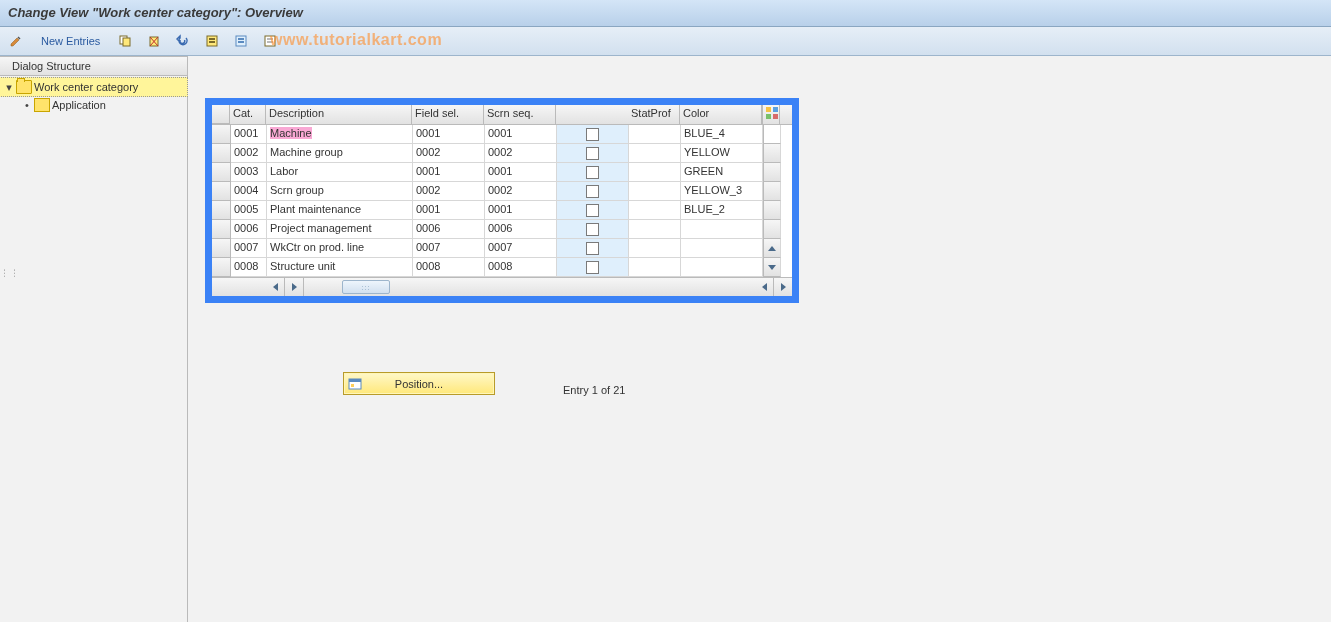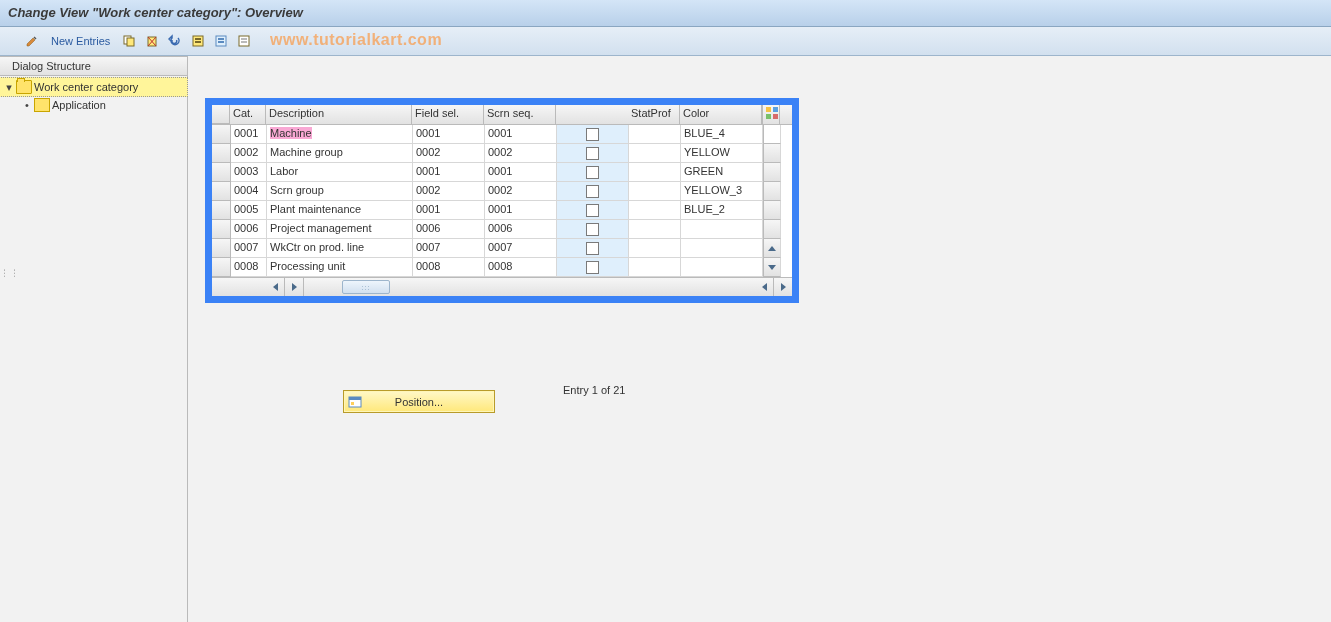--- a/index.html
+++ b/index.html
@@ -2,21 +2,21 @@
 <html><head>
 <meta charset="utf-8">
 <style>
 html,body{margin:0;padding:0;font-family:Arial,Helvetica,sans-serif;font-size:11px;color:#333;background:#f2f2f2;}
 body{width:1331px;height:622px;overflow:hidden;position:relative;}
 
 
 .title-bar{background:linear-gradient(#d4e5f7,#b8d0ea);border-bottom:1px solid #8aa6c1;height:26px;line-height:26px;padding-left:8px;font-size:13px;font-weight:bold;font-style:italic;color:#3a3a3a;}
 
 
-.toolbar{background:linear-gradient(#e6eef7,#d2e0ef);border-bottom:1px solid #9db5cc;height:28px;display:flex;align-items:center;padding-left:22px;gap:3px;position:relative;}
+.toolbar{background:linear-gradient(#e6eef7,#d2e0ef);border-bottom:1px solid #9db5cc;height:28px;display:flex;align-items:center;padding-left:6px;gap:9px;position:relative;}
 .tool-btn{width:18px;height:18px;border:1px solid transparent;display:flex;align-items:center;justify-content:center;cursor:pointer;border-radius:2px;}
 .tool-label{color:#2a5aa0;cursor:pointer;padding:0 6px;}
 .watermark{position:absolute;left:270px;top:4px;font-size:16px;font-weight:bold;color:rgba(255,140,40,0.6);letter-spacing:0.5px;}
 
 
 .main{display:flex;height:calc(100% - 54px);}
 
 
 .tree-panel{width:187px;background:#f2f2f2;border-right:1px solid #bababa;}
 .tree-header{background:linear-gradient(#f6f6f6,#e2e2e2);border:1px solid #bababa;border-left:none;border-right:none;height:18px;line-height:18px;padding-left:12px;}
@@ -68,21 +68,21 @@
 .grid-row:first-of-type .gc.col-vsb{background:#fff;}
 .grid-row .gc.col-vsb{background:linear-gradient(#f6f6f6,#e2e2e2);}
 
 .tri{width:0;height:0;display:inline-block;}
 .tri-l{border-top:4px solid transparent;border-bottom:4px solid transparent;border-right:5px solid #4a6a8a;}
 .tri-r{border-top:4px solid transparent;border-bottom:4px solid transparent;border-left:5px solid #4a6a8a;}
 .tri-u{border-left:4px solid transparent;border-right:4px solid transparent;border-bottom:5px solid #4a6a8a;}
 .tri-d{border-left:4px solid transparent;border-right:4px solid transparent;border-top:5px solid #4a6a8a;}
 
 
-.pos-btn{position:absolute;left:155px;top:334px;width:150px;height:21px;background:linear-gradient(#fff8c8,#ffe87a);border:1px solid #b89b2a;display:flex;align-items:center;justify-content:center;cursor:pointer;box-shadow:inset 0 0 0 1px #fff6b8;}
+.pos-btn{position:absolute;left:155px;top:316px;width:150px;height:21px;background:linear-gradient(#fff8c8,#ffe87a);border:1px solid #b89b2a;display:flex;align-items:center;justify-content:center;cursor:pointer;box-shadow:inset 0 0 0 1px #fff6b8;}
 .pos-icon{position:absolute;left:4px;width:14px;height:14px;}
 .entry-txt{position:absolute;left:375px;top:328px;}
 
 
 .drag-dots{position:absolute;left:0;top:268px;color:#999;font-size:9px;letter-spacing:1px;}
 
 
 svg{display:block;}
 </style>
 </head>
@@ -250,21 +250,21 @@
             <div class="gc col-chg"><span class="chk"></span></div>
             <div class="gc col-stat"></div>
             <div class="gc col-color"></div>
             <div class="gc col-vsb" style="display:flex;align-items:center;justify-content:center;">
               <span class="tri tri-u"></span>
             </div>
           </div>
           <div class="grid-row">
             <div class="col-sel"></div>
             <div class="gc col-cat">0008</div>
-            <div class="gc col-desc">Processing unit</div>
+            <div class="gc col-desc">Structure unit</div>
             <div class="gc col-fld">0008</div>
             <div class="gc col-scrn">0008</div>
             <div class="gc col-chg"><span class="chk"></span></div>
             <div class="gc col-stat"></div>
             <div class="gc col-color"></div>
             <div class="gc col-vsb" style="display:flex;align-items:center;justify-content:center;">
               <span class="tri tri-d"></span>
             </div>
           </div>
         </div>

